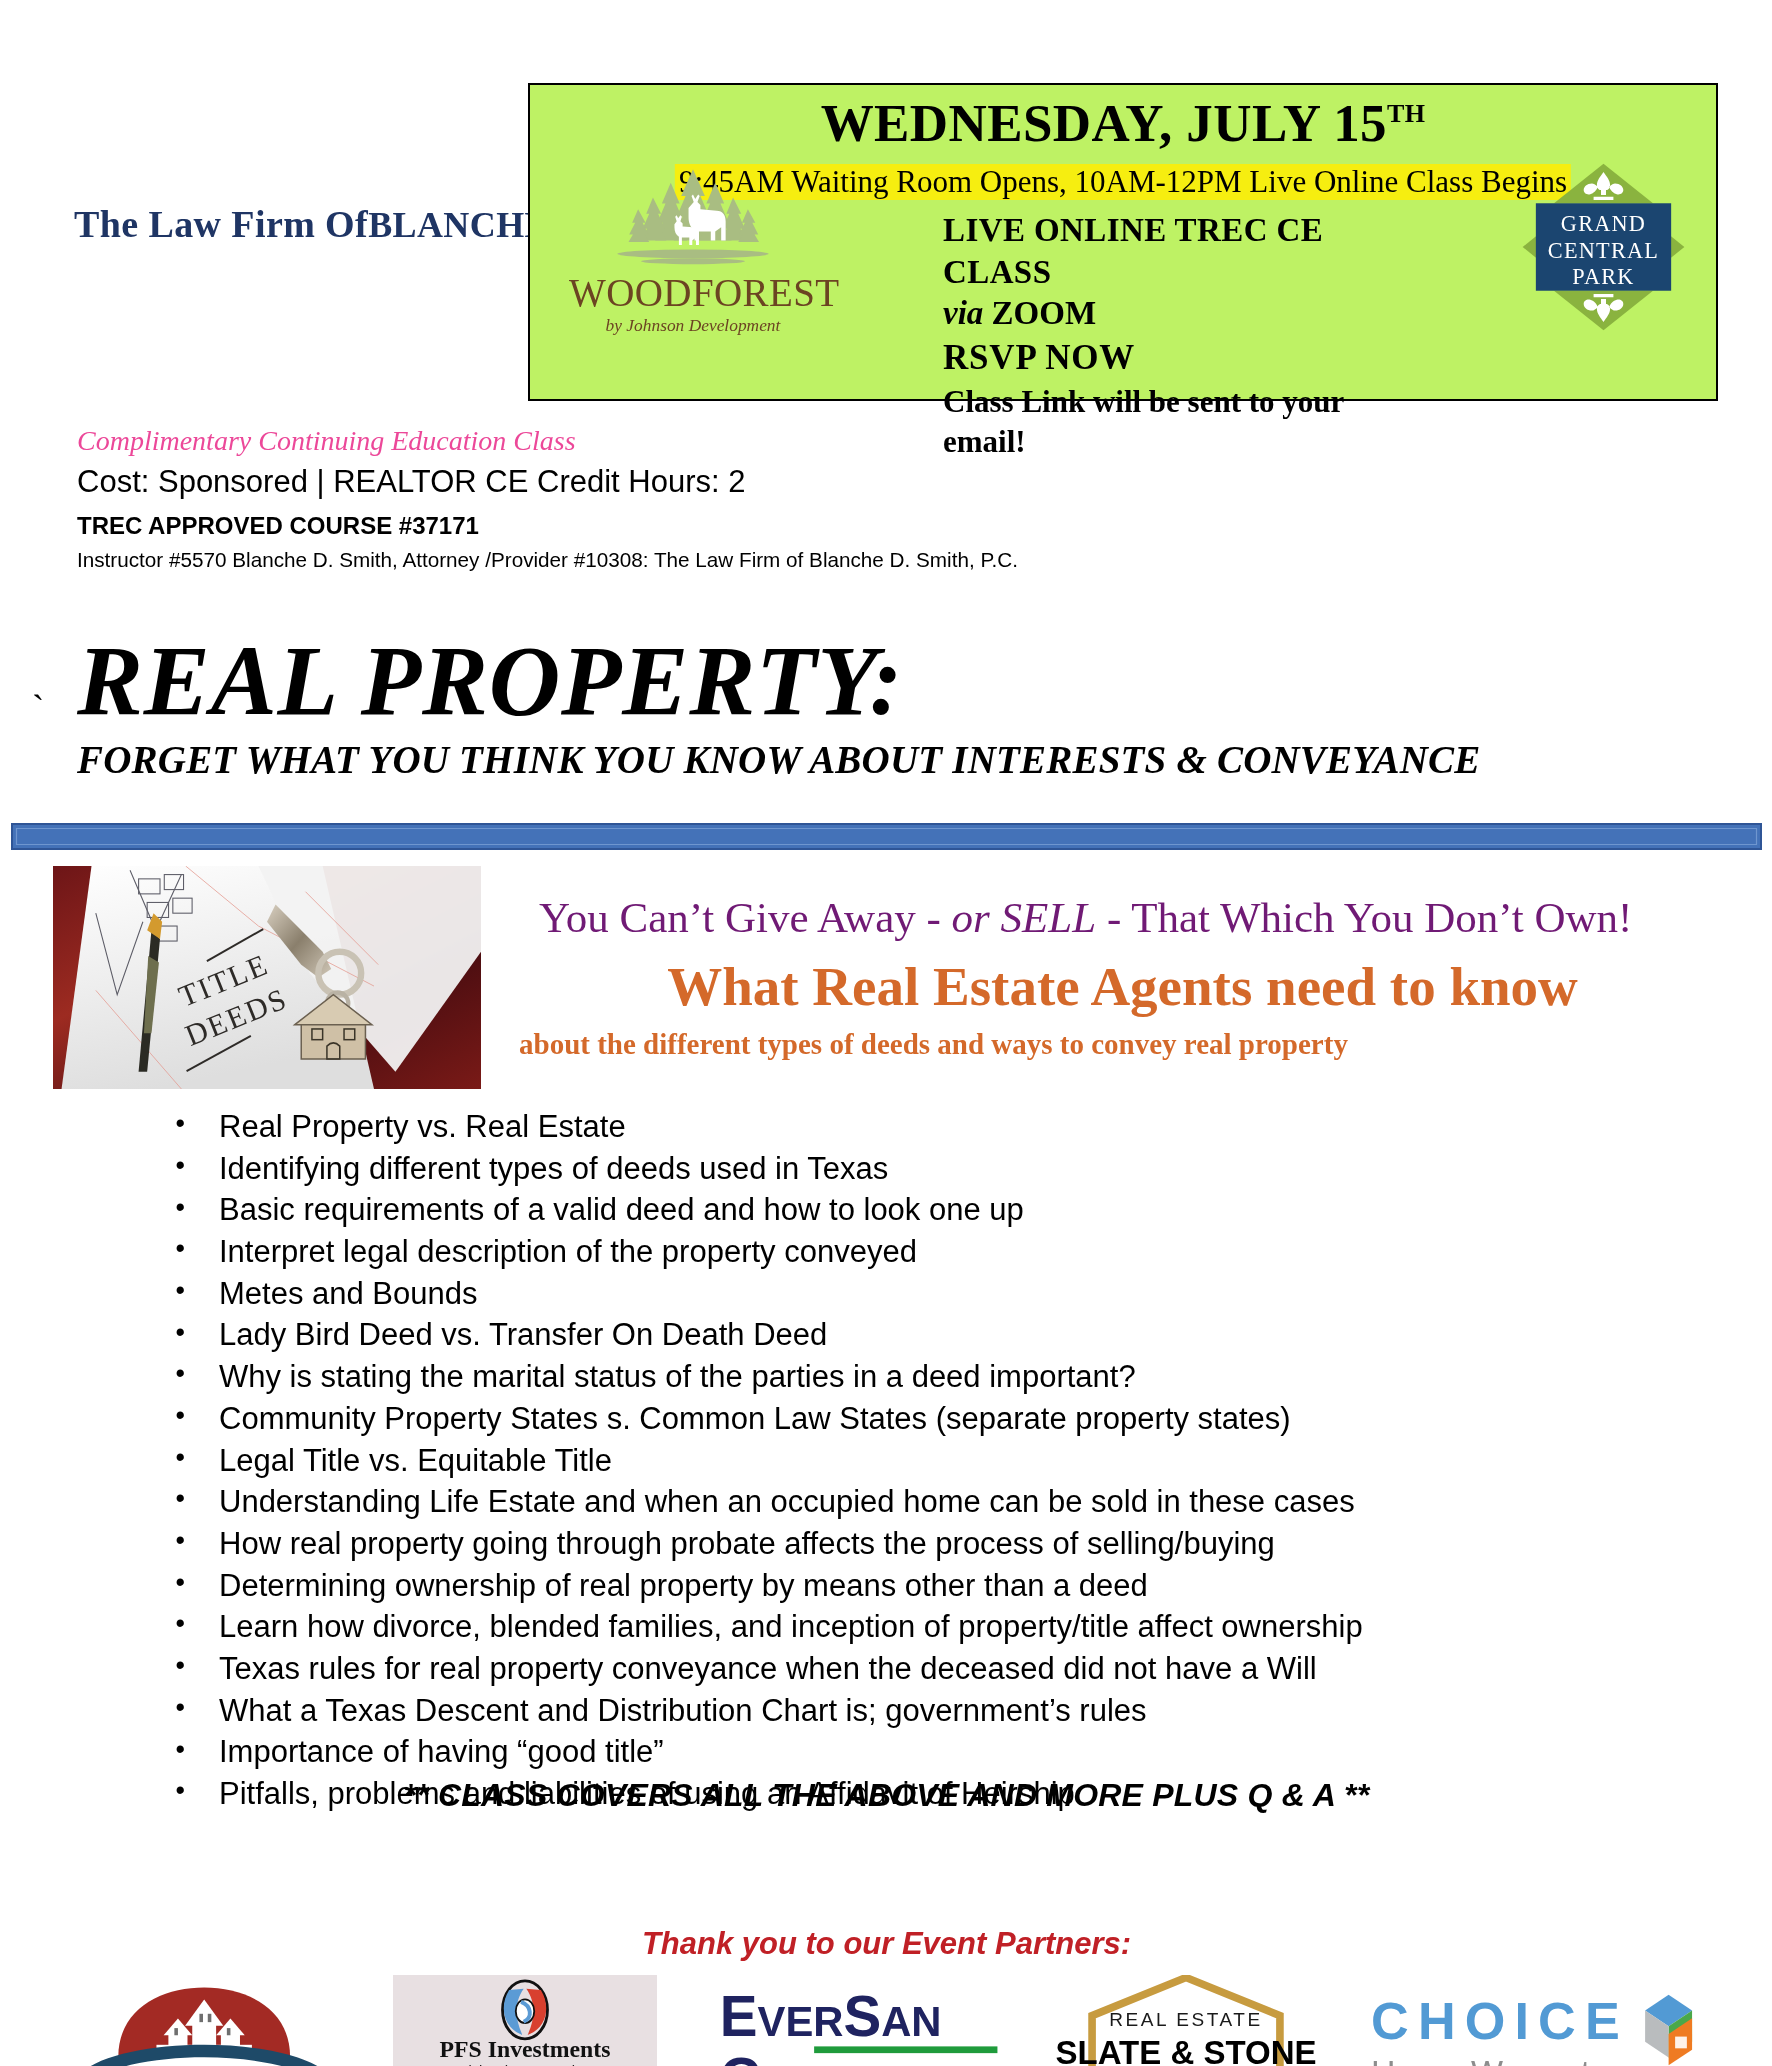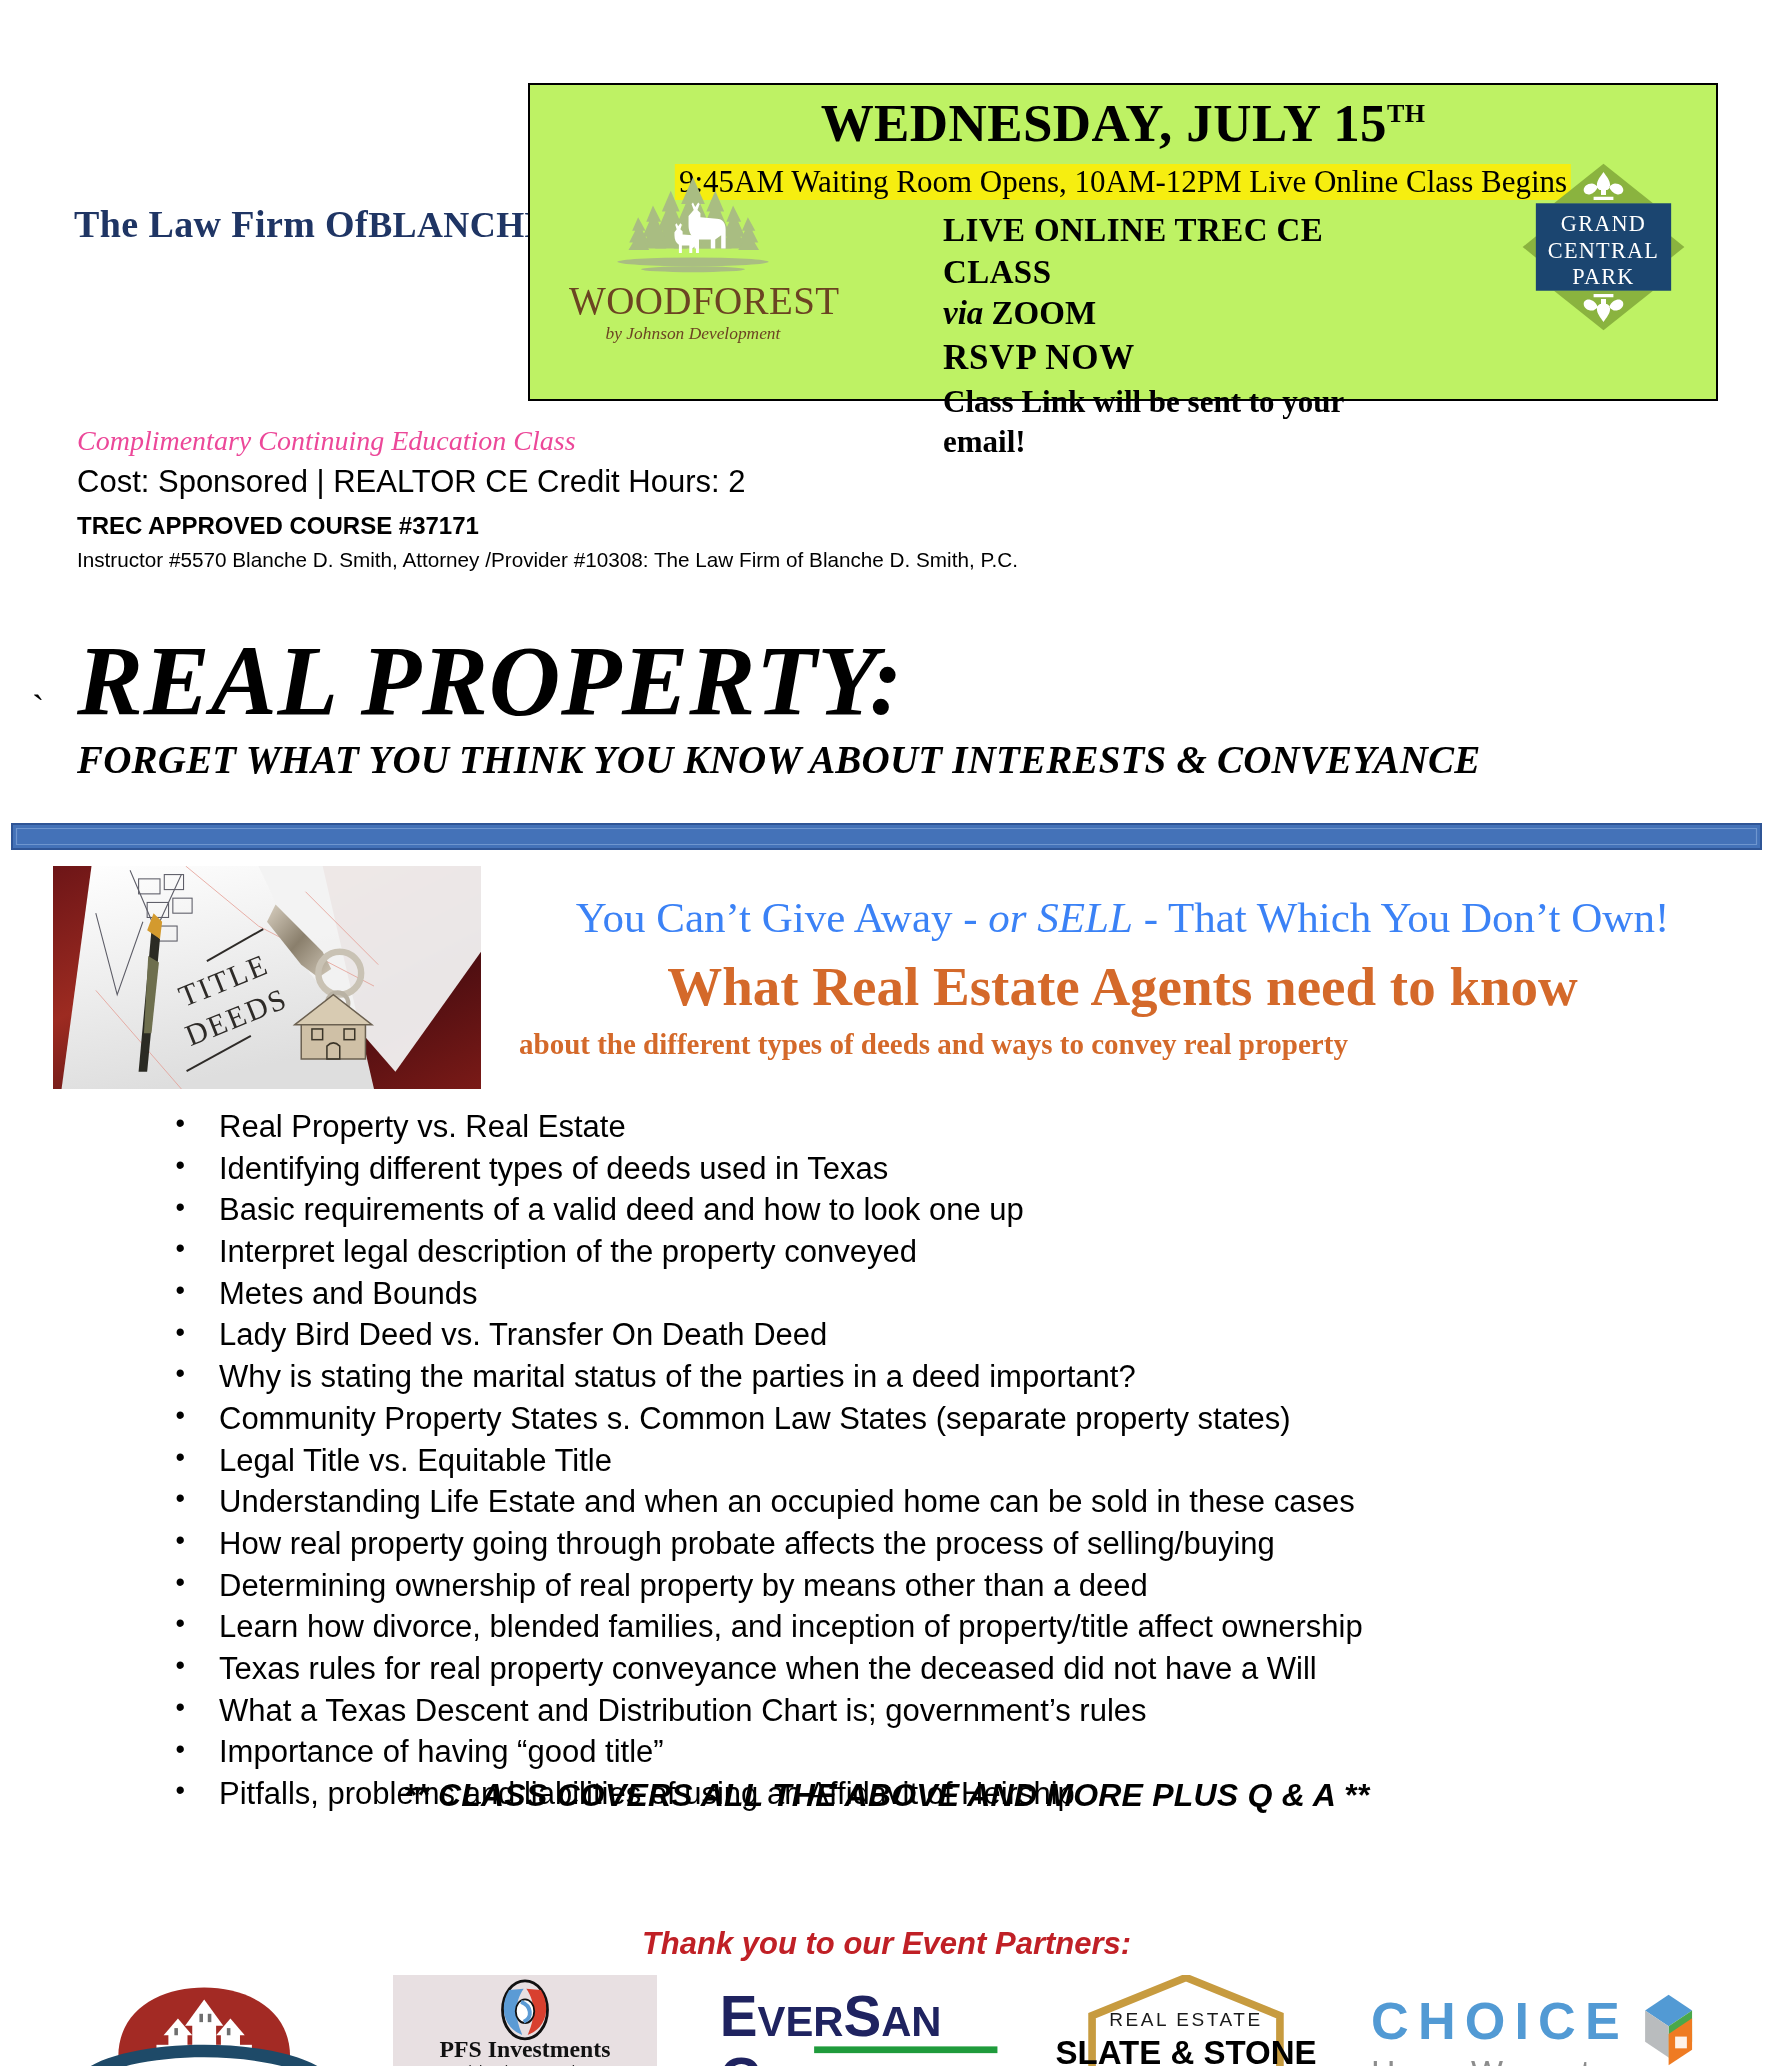--- a/index.html
+++ b/index.html
@@ -21,21 +21,21 @@
   .hb-title sup{font-size:26px;vertical-align:super;}
   .hb-sub{position:absolute;left:50%;transform:translateX(-50%);top:79px;
       font-family:"Liberation Serif",serif;font-size:31px;white-space:nowrap;background:#f6ee10;padding:0.8px 4.1px;line-height:1.12;}
   .hb-mid{position:absolute;left:413px;top:124px;width:421px;text-align:left;}
   .hb-l1{font-family:"Liberation Serif",serif;font-weight:bold;font-size:33px;letter-spacing:0.4px;line-height:1.28;}
   .hb-l2{font-family:"Liberation Serif",serif;font-weight:bold;font-style:italic;font-size:33px;line-height:1.26;}
   .hb-l2 b{font-style:normal;}
   .hb-l3{font-family:"Liberation Serif",serif;font-weight:bold;font-size:35px;letter-spacing:0.8px;line-height:1.34;}
   .hb-l4{font-family:"Liberation Serif",serif;font-weight:bold;font-size:31px;line-height:1.3;}
 
-  .wf-logo{position:absolute;left:39px;top:86px;width:248px;height:215px;text-align:center;}
+  .wf-logo{position:absolute;left:39px;top:78px;width:248px;height:215px;text-align:center;}
   .wf-mark{width:178px;height:112px;display:block;margin:0 auto;}
   .wf-name{font-family:"Liberation Serif",serif;font-size:39px;color:#6b4422;letter-spacing:0.4px;line-height:1;margin-top:-2.5px;}
   .wf-tag{font-family:"Liberation Serif",serif;font-style:italic;font-size:17.4px;color:#6b4422;margin-top:3.3px;}
 
   .gcp-logo{position:absolute;right:30px;top:77px;width:165px;height:170px;}
 
   
   .info{position:absolute;left:77px;top:426px;width:1612px;}
   .info-red{font-family:"Liberation Serif",serif;font-style:italic;font-size:28px;color:#ec4899;line-height:1.05;}
   .info-cost{font-size:31px;line-height:1.35;margin-top:5.8px;}
@@ -51,22 +51,22 @@
 
   
   .divider{position:absolute;left:10.7px;top:823px;width:1751px;height:27px;
       background:#4472b8;border:2.1px solid #2f5596;box-sizing:border-box;
       box-shadow:inset 0 0 0 2.9px #4472b8, inset 0 0 0 4.1px #6f96cf;}
 
   
   .photo{position:absolute;left:53px;top:866px;width:428px;height:223px;overflow:hidden;background:#5d1216;}
   .photo svg{display:block;width:100%;height:100%;}
 
-  .hl1{position:absolute;left:519px;top:895px;width:1207px;text-align:center;
-      font-family:"Liberation Serif",serif;font-size:43px;color:#3b82f6;line-height:1.05;white-space:nowrap;}
+  .hl1{position:absolute;left:539px;top:895px;width:1207px;
+      font-family:"Liberation Serif",serif;font-size:43px;color:#701a75;line-height:1.05;white-space:nowrap;}
   .hl1 .it{font-style:italic;}
   .hl2{position:absolute;left:519px;top:958px;width:1207px;text-align:center;
       font-family:"Liberation Serif",serif;font-weight:bold;font-size:55px;color:#d4692a;line-height:1.05;white-space:nowrap;}
   .hl3{position:absolute;left:519px;top:1029px;width:1207px;text-align:left;
       font-family:"Liberation Serif",serif;font-weight:bold;font-size:29px;color:#d4692a;line-height:1.05;white-space:nowrap;}
 
   
   .bullets{position:absolute;left:169px;top:1106px;width:1529px;list-style:none;margin:0;padding:0;}
   .bullets li{position:relative;font-size:31px;line-height:1.345;padding-left:50px;white-space:nowrap;}
   .bullets li::before{content:"\2022";position:absolute;left:6.6px;top:-0.8px;font-size:27px;}

